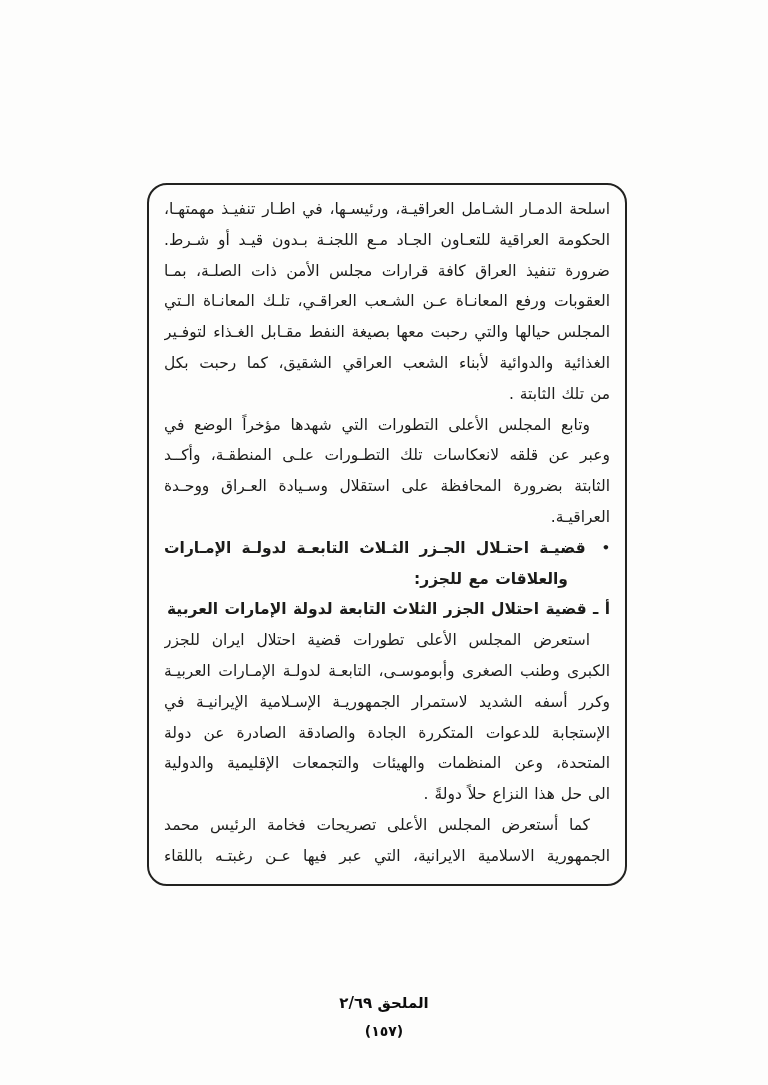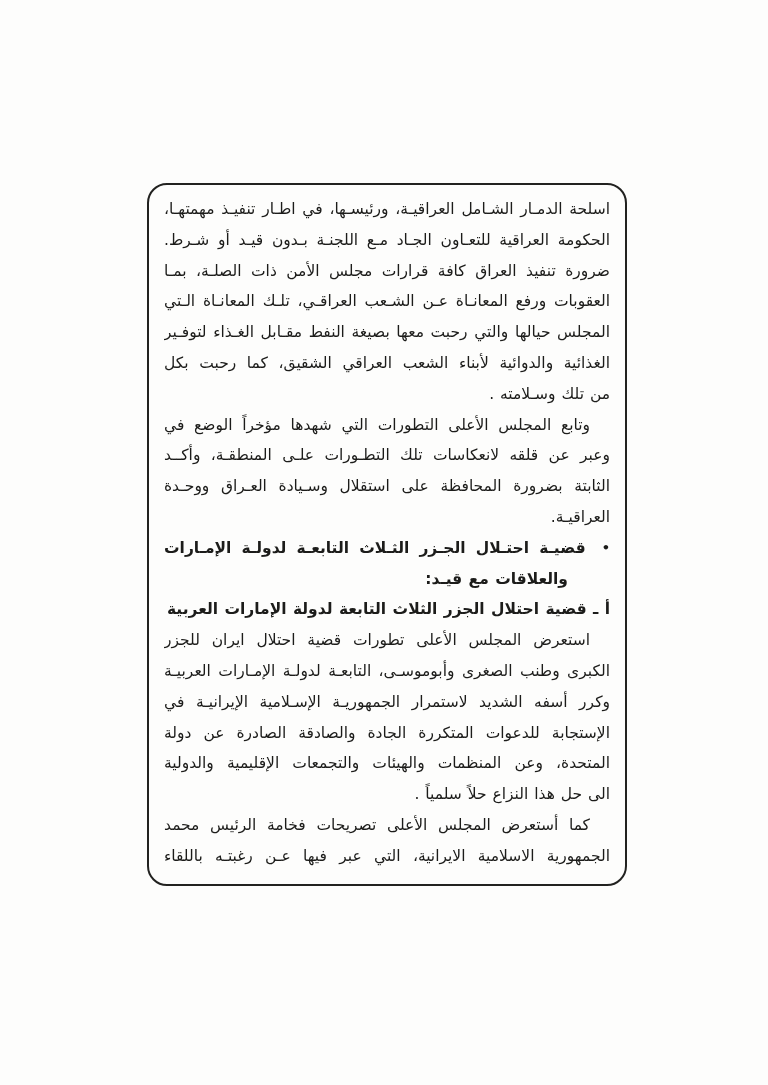--- a/index.html
+++ b/index.html
@@ -88,33 +88,37 @@
 <div class="page">
 
   <div class="frame">
     <div class="text-area" id="text-area">
         <div class="line body">اسلحة الدمـار الشـامل العراقيـة، ورئيسـها، في اطـار تنفيـذ مهمتهـا، ودعوتــه</div>
         <div class="line body">الحكومة العراقية للتعـاون الجـاد مـع اللجنـة بـدون قيـد أو شـرط. وشـدد علـى</div>
         <div class="line body">ضرورة تنفيذ العراق كافة قرارات مجلس الأمن ذات الصلـة، بمـا يحقـق تخفيـف</div>
         <div class="line body">العقوبات ورفع المعانـاة عـن الشـعب العراقـي، تلـك المعانـاة الـتي تتعـاطف دول</div>
         <div class="line body">المجلس حيالها والتي رحبت معها بصيغة النفط مقـابل الغـذاء لتوفـير الاحتياجـات</div>
         <div class="line body">الغذائية والدوائية لأبناء الشعب العراقي الشقيق، كما رحبت بكل مبادرة تخفـف</div>
-        <div class="line body last">من تلك وسـلامته .</div>
+        <div class="line body last">من تلك الثابتة .</div>
         <div class="line body indent">وتابع المجلس الأعلى التطورات التي شهدها مؤخراً الوضع في شمال العــراق،</div>
         <div class="line body">وعبر عن قلقه لانعكاسات تلك التطـورات علـى المنطقـة، وأكــد مجـدداً مواقفـه</div>
         <div class="line body">الثابتة بضرورة المحافظة على استقلال وسـيادة العـراق ووحـدة أراضيـه وسـلامته</div>
         <div class="line body last">العراقيـة.</div>
         <div class="line heading"><span class="bullet">•</span> قضيـة احتـلال الجـزر الثـلاث التابعـة لدولـة الإمـارات العربيــة المتحــدة</div>
-        <div class="line heading last cont">والعلاقات مع قيـد:</div>
+        <div class="line heading last cont">والعلاقات مع للجزر:</div>
         <div class="line heading last">أ ـ قضية احتلال الجزر الثلاث التابعة لدولة الإمارات العربية المتحدة :</div>
         <div class="line body indent">استعرض المجلس الأعلى تطورات قضية احتلال ايران للجزر الثلاث، طنــب</div>
         <div class="line body">الكبرى وطنب الصغرى وأبوموسـى، التابعـة لدولـة الإمـارات العربيـة المتحـدة،</div>
         <div class="line body">وكرر أسفه الشديد لاستمرار الجمهوريـة الإسـلامية الإيرانيـة في الامتنـاع عـن</div>
         <div class="line body">الإستجابة للدعوات المتكررة الجادة والصادقة الصادرة عن دولة الإمارات العربية</div>
         <div class="line body">المتحدة، وعن المنظمات والهيئات والتجمعات الإقليمية والدولية الأخرى، الداعية</div>
-        <div class="line body last">الى حل هذا النزاع حلاً سلمياً .</div>
+        <div class="line body last">الى حل هذا النزاع حلاً دولةً .</div>
         <div class="line body indent">كما أستعرض المجلس الأعلى تصريحات فخامة الرئيس محمد خاتمي، رئيــس</div>
         <div class="line body">الجمهورية الاسلامية الايرانية، التي عبر فيها عـن رغبتـه باللقاء بصـاحب السـمو</div>
       </div>
   </div>
 
+  <div class="footer">
+    <div class="footer-appendix">الملحق ٢/٦٩</div>
+    <div class="footer-pagenum">(١٥٧)</div>
+  </div>
 
 </div>
 
 </body></html>

